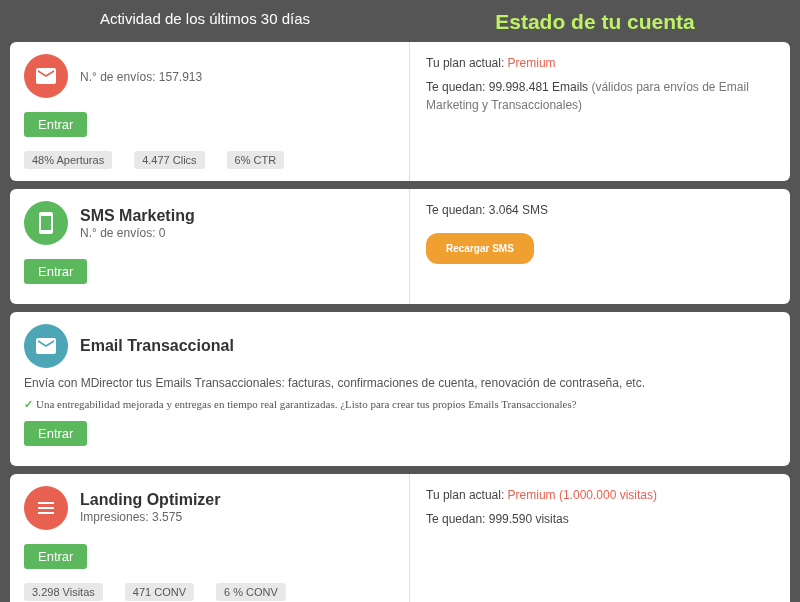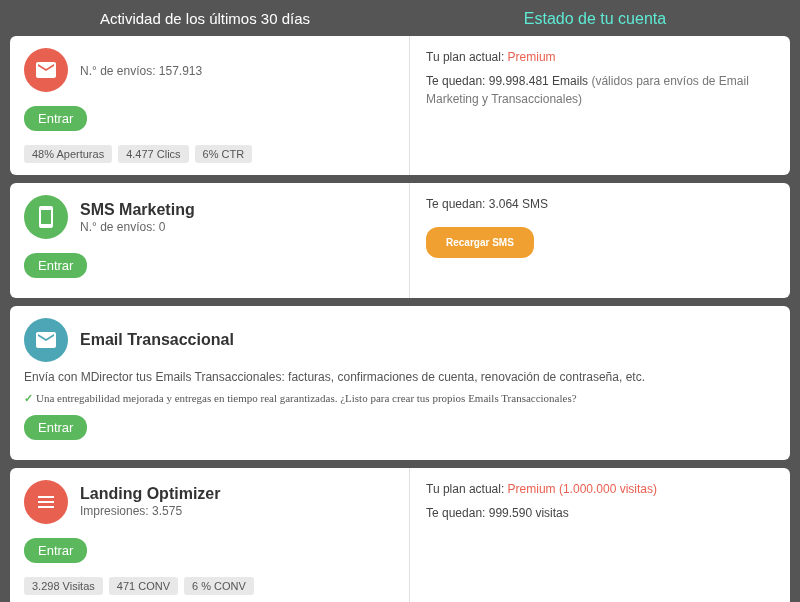--- a/index.html
+++ b/index.html
@@ -19,23 +19,23 @@
     .header-left {
       flex: 1;
       text-align: center;
       color: #fff;
       font-size: 15px;
       font-weight: normal;
     }
     .header-right {
       flex: 1;
       text-align: center;
-      color: #5eead4;
-      font-size: 16px;
-      font-weight: normal;
+      color: #bef264;
+      font-size: 21px;
+      font-weight: bold;
     }
 
     .card {
       background: #fff;
       border-radius: 6px;
       margin-bottom: 8px;
       display: flex;
       overflow: hidden;
     }
 
@@ -88,31 +88,31 @@
     .service-subtitle {
       font-size: 12px;
       color: #666;
       margin-top: 1px;
     }
 
     .btn-enter {
       background-color: #5cb85c;
       color: #fff;
       border: none;
-      border-radius: 12px;
+      border-radius: 3px;
       padding: 5px 14px;
       font-size: 13px;
       cursor: pointer;
       margin-top: 8px;
       margin-bottom: 8px;
     }
 
     .stats-row {
       display: flex;
-      gap: 6px;
+      gap: 22px;
       margin-top: 6px;
     }
 
     .stat-badge {
       background-color: #e8e8e8;
       border-radius: 3px;
       padding: 3px 8px;
       font-size: 11px;
       color: #555;
     }

